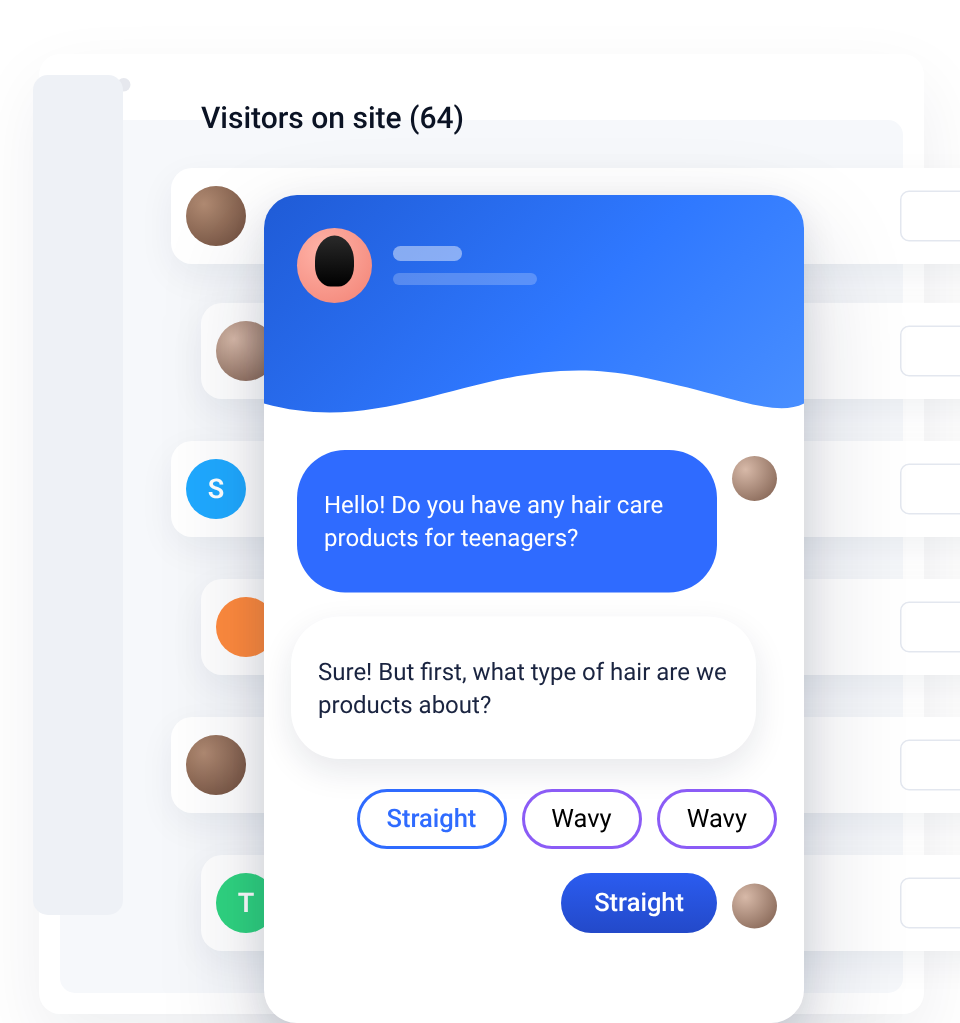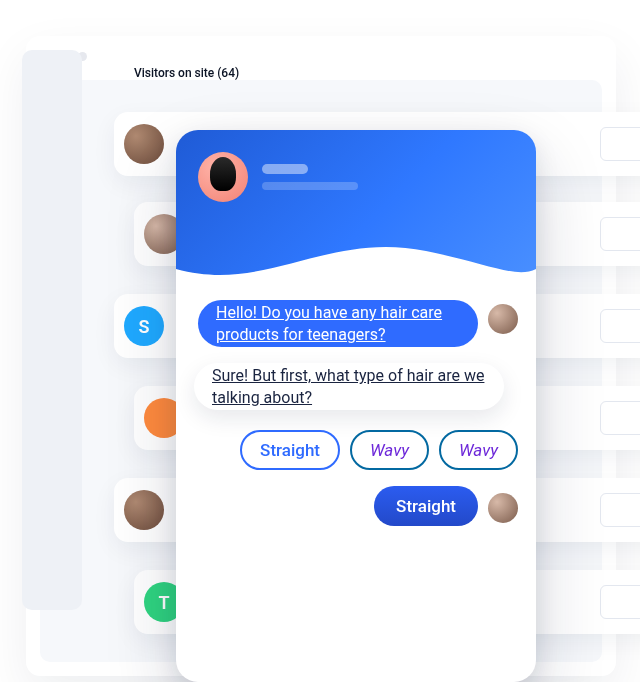--- a/index.html
+++ b/index.html
@@ -49,21 +49,21 @@
     left: 0; top: 0;
     width: 60px; height: 560px;
     background: #eef1f6;
     border-radius: 10px;
   }
 
   .heading {
     position: absolute;
     left: 112px;
     top: 16px;
-    font-size: 12px;
+    font-size: 20px;
     font-weight: 500;
     color: #0b1324;
   }
 
   
   .row {
     position: absolute;
     left: 92px;
     right: -30px;
     height: 64px;
@@ -146,25 +146,24 @@
   .agent-lines .l2 { width: 96px; height: 8px; border-radius: 5px; background: rgba(255,255,255,0.22); }
 
   .chat-body {
     position: absolute;
     top: 152px; left: 0; right: 0; bottom: 0;
     padding: 18px 18px 22px 18px;
   }
 
   .bubble {
     border-radius: 32px;
-    padding: 2px 18px;
+    padding: 26px 18px;
     font-size: 16px;
     line-height: 1.35;
     max-width: 280px;
-    text-decoration: underline;
   }
   .row-msg {
     display: flex; align-items: flex-start; gap: 10px;
   }
   .row-msg.right { justify-content: flex-end; }
   .bubble.incoming {
     background: #2f6bff;
     color: #ffffff;
   }
   .bubble.outgoing {
@@ -191,23 +190,22 @@
     background: #ffffff;
     cursor: pointer;
     user-select: none;
   }
   .chip.primary {
     border: 2px solid #2f6bff;
     color: #2f6bff;
     font-weight: 500;
   }
   .chip.muted {
-    border: 2px solid #0369a1;
-    color: #6d28d9;
-    font-style: italic;
+    border: 2px solid #8b5cf6;
+    color: #000000;
   }
 
   .selection-row {
     display: flex; justify-content: flex-end; align-items: center;
     gap: 10px;
     margin-top: 16px;
   }
   .pill-selected {
     background: #2349c9;
     background: linear-gradient(180deg,#2b5cf0,#2349c9);
@@ -276,21 +274,21 @@
   </div>
 
   <div class="chat-body">
 
     <div class="row-msg right">
       <div class="bubble incoming">Hello! Do you have any hair care products for teenagers?</div>
       <div class="msg-avatar"></div>
     </div>
 
     <div class="row-msg" style="margin-top:16px;">
-      <div class="bubble outgoing" style="max-width:310px;">Sure! But first, what type of hair are we talking about?</div>
+      <div class="bubble outgoing" style="max-width:310px;">Sure! But first, what type of hair are we products about?</div>
     </div>
 
     <div class="options">
       <div class="chip primary">Straight</div>
       <div class="chip muted">Wavy</div>
       <div class="chip muted">Wavy</div>
     </div>
 
     <div class="selection-row">
       <div class="pill-selected">Straight</div>

